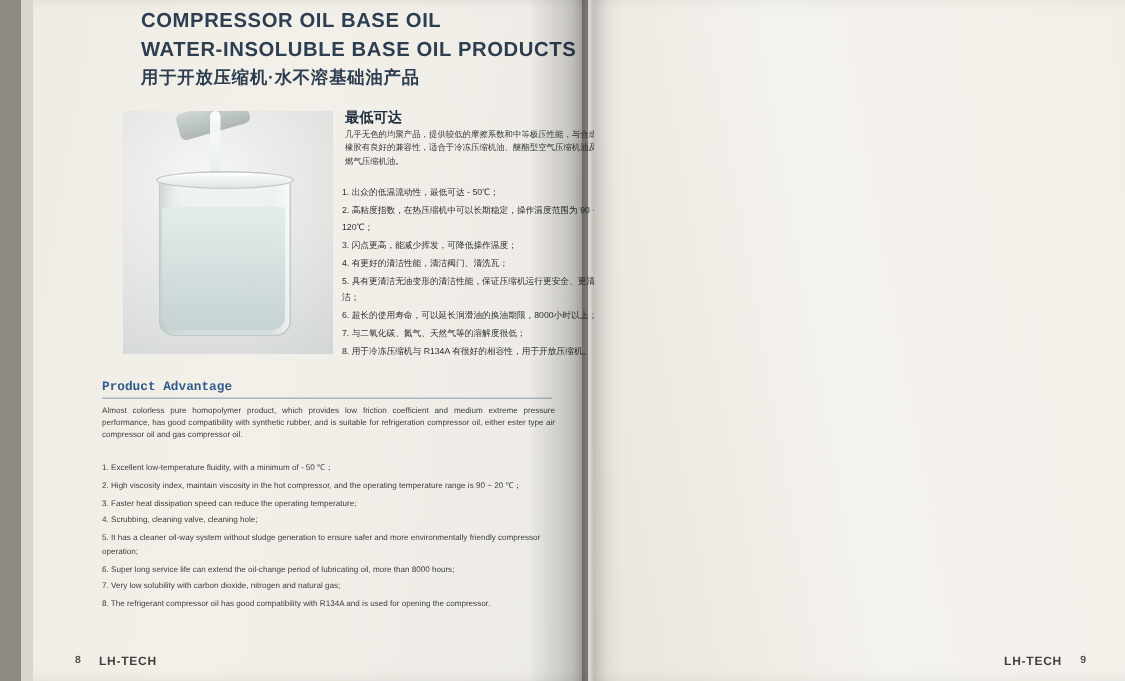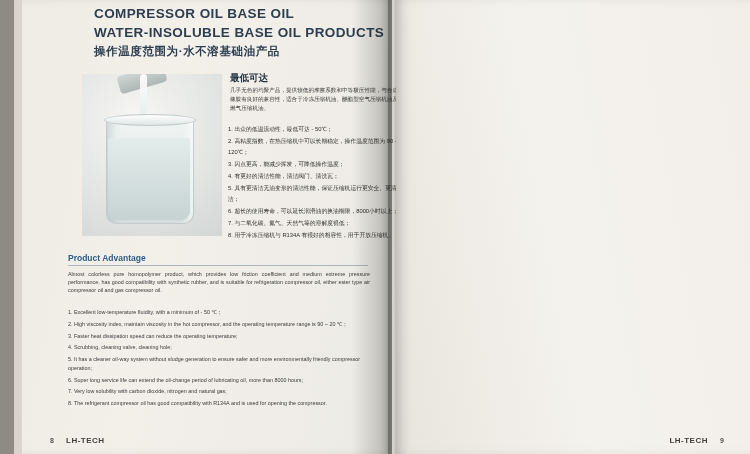--- a/index.html
+++ b/index.html
@@ -91,21 +91,21 @@
     font-size:5.6px;line-height:9.2px;color:#3a3a38;text-align:justify;
   }
   .cn-list{
     position:absolute;left:206px;top:124px;width:172px;
     font-size:5.8px;line-height:11.4px;color:#2f2f2d;
   }
   .cn-list div{margin-bottom:.5px;}
 
   
   .pa-title{
-    position:absolute;left:46px;top:253px;font-size:8.5px;font-weight:700;color:#2f5c8a;
+    position:absolute;left:46px;top:253px;font-size:8.5px;font-weight:700;color:#2f5c8a;font-family:Liberation Mono, monospace;
   }
   .pa-rule{
     position:absolute;left:46px;top:265px;width:300px;height:1px;background:#a8b6c4;
   }
   .pa-para{
     position:absolute;left:46px;top:270px;width:302px;
     font-size:5.4px;line-height:8.2px;color:#3c3c3a;text-align:justify;
   }
   .pa-list{
     position:absolute;left:46px;top:308px;width:306px;
@@ -131,21 +131,21 @@
 <body>
 
 <div class="page">
 
   <div class="left-page">
 
     <h1 class="title-en">
       <span>COMPRESSOR OIL BASE OIL</span>
       <span>WATER-INSOLUBLE BASE OIL PRODUCTS</span>
     </h1>
-    <div class="title-cn">操作温度范围为·水不溶基础油产品</div>
+    <div class="title-cn">用于开放压缩机·水不溶基础油产品</div>
 
     <div class="glass-photo">
       <div class="pour-top"></div>
       <div class="pour"></div>
       <div class="glass-body"></div>
       <div class="glass-liquid"></div>
       <div class="glass-rim"></div>
     </div>
 
     <div class="cn-head">最低可达</div>

